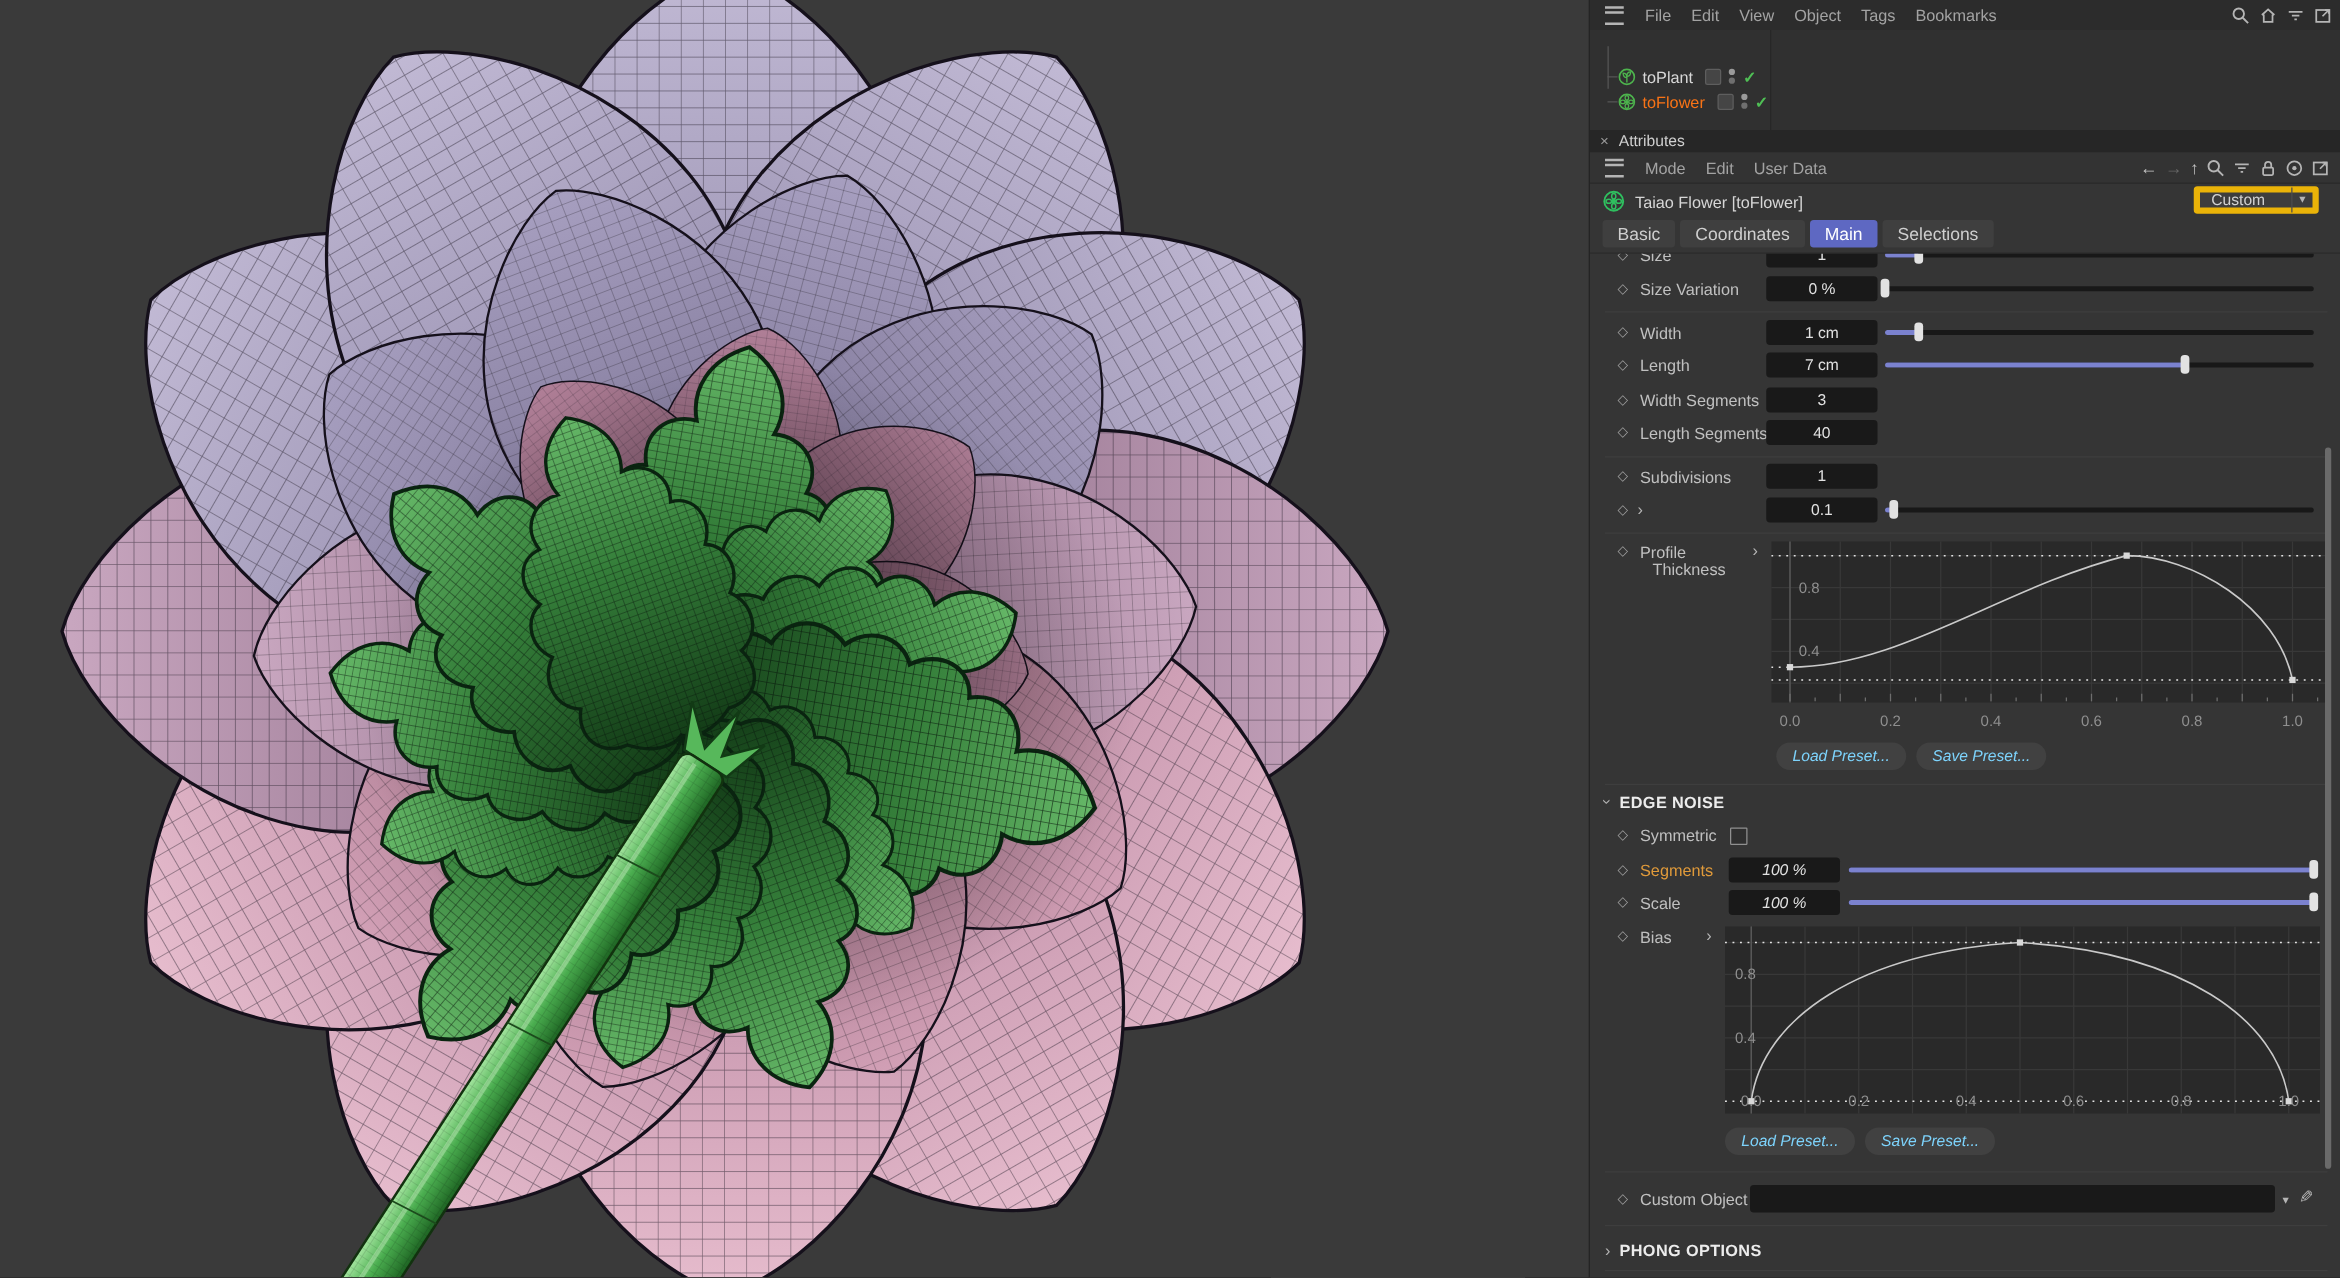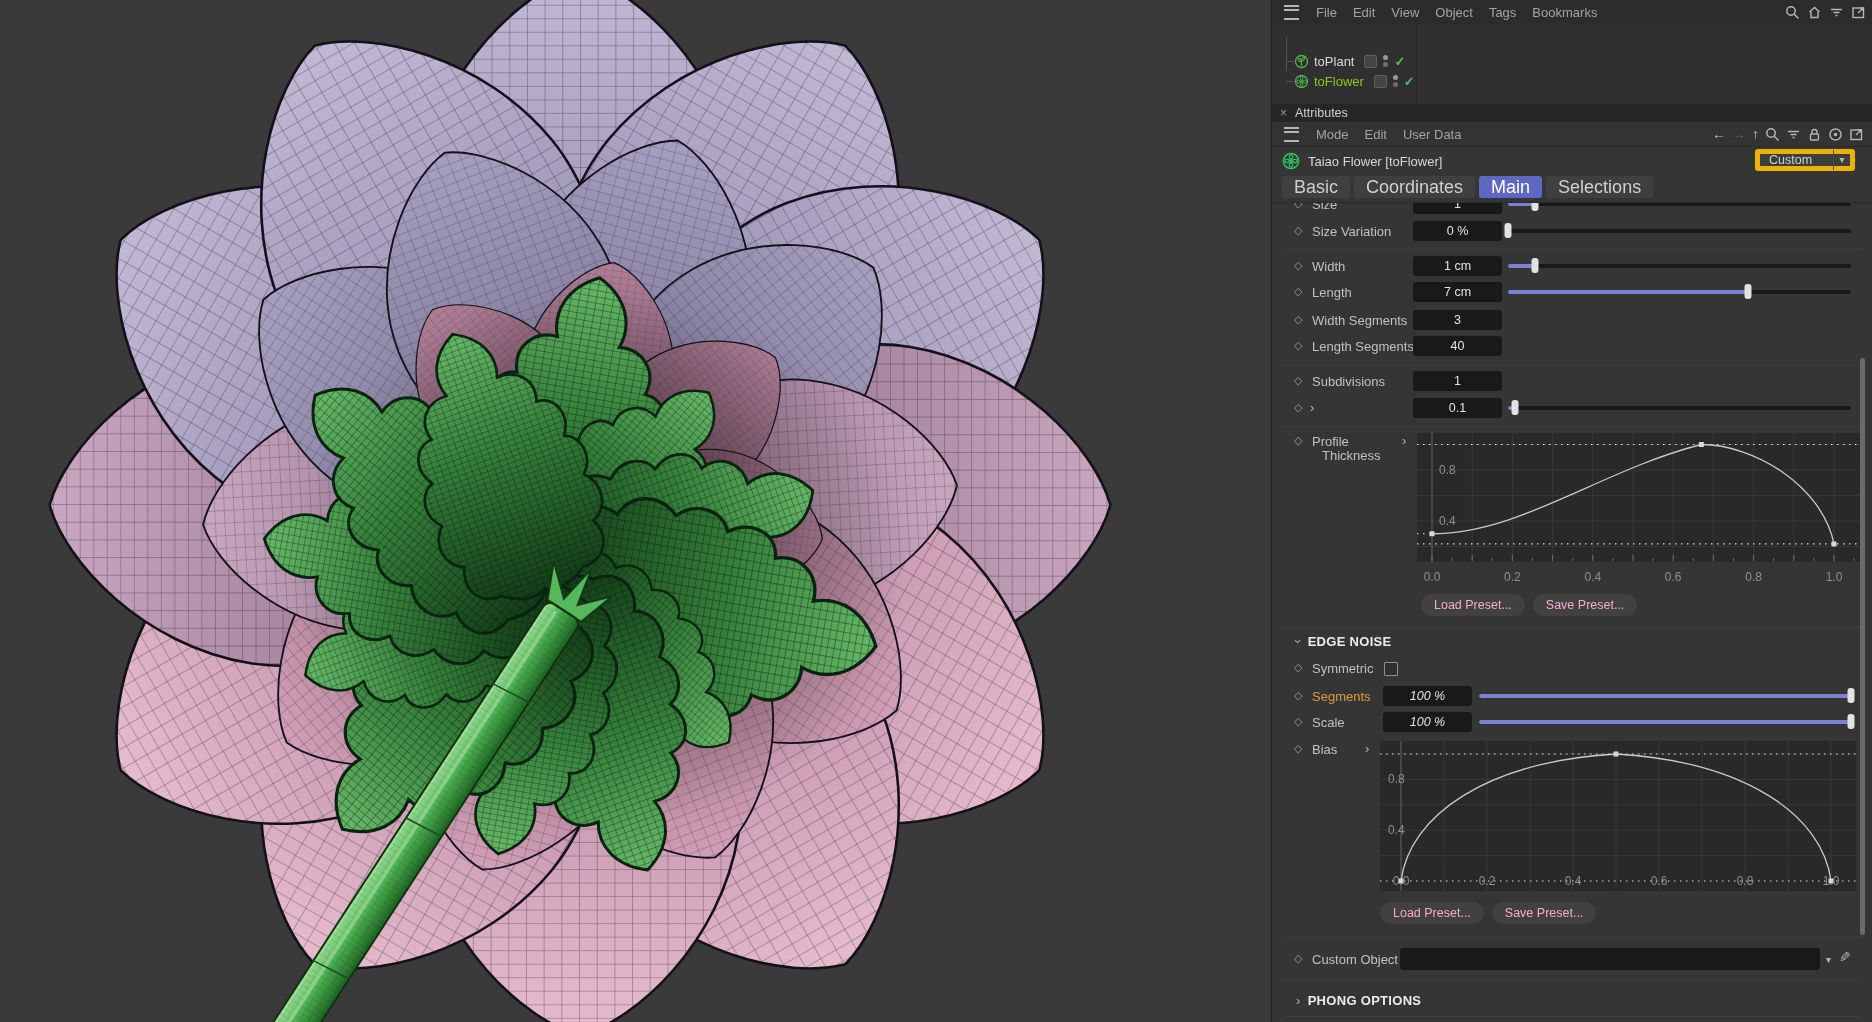--- a/index.html
+++ b/index.html
@@ -32,37 +32,37 @@
   .attr-icons{position:absolute;right:8px;top:122px;height:24px;display:flex;align-items:center;gap:6px;}
   .uarrow{font-size:14px;color:#c2c2c2;}
   .dim{color:#666;}
   .titlerow{position:absolute;left:0;top:146px;right:0;height:30px;display:flex;align-items:center;}
   .flower-ic{margin:0 8px 0 10px;}
   .titletext{color:#d6d6d6;}
   .dropdown{position:absolute;right:17px;top:3px;width:100px;height:22px;background:#3d3d3d;border:5px solid #eab308;border-radius:3px;display:flex;align-items:center;box-sizing:border-box;}
   .dropdown .dtext{flex:1;padding-left:9px;color:#d2d2d2;font-size:12.5px;}
   .dropdown .darr{width:16px;border-left:1px solid #4c4c4c;text-align:center;color:#b5b5b5;font-size:10px;line-height:20px;}
   .tabsrow{position:absolute;left:10px;top:176px;height:22px;display:flex;gap:4px;}
-  .tab{background:#3f3f3f;border-radius:3px;color:#cfcfcf;padding:0 12px;line-height:22px;font-size:18px;text-align:center;}
+  .tab{background:#3f3f3f;border-radius:3px;color:#cfcfcf;padding:0 12px;line-height:22px;font-size:14px;text-align:center;}
   .tab.active{background:#5e68c2;color:#fff;}
   .scroll{position:absolute;left:0;top:202px;right:0;bottom:0;overflow:hidden;border-top:1px solid #2b2b2b;}
   .row{position:absolute;left:0;right:0;height:22px;}
   .dia{position:absolute;left:22px;top:3px;color:#9f9f9f;font-size:11px;}
   .plabel{position:absolute;left:40px;top:3px;color:#c0c0c0;}
   .chev-sm{position:absolute;color:#b5b5b5;font-size:13px;top:2px;}
   .vbox{position:absolute;left:141px;top:0;width:89px;height:20px;background:#191919;border-radius:3px;color:#e2e2e2;text-align:center;line-height:20px;font-size:12.5px;}
   .slider{position:absolute;left:236px;top:8px;width:343px;height:4px;background:#181818;border-radius:2px;}
   .row2 .vbox{left:111px;font-style:italic;}
   .row2 .slider{left:207px;width:372px;}
   .sfill{position:absolute;left:0;top:0;height:4px;width:var(--f,0%);background:#7b82cf;border-radius:2px;}
   .sknob{position:absolute;left:var(--f,0%);top:-6px;width:7px;height:15px;background:#e2e2e2;border-radius:3px;transform:translateX(-50%);}
   .hr{position:absolute;left:12px;right:10px;height:1px;background:#3e3e3e;}
   .btnrow{position:absolute;height:22px;display:flex;gap:8px;}
-  .pbtn{background:#414141;border:none;border-radius:11px;color:#f9a8d4;font-size:12.5px;padding:0 13px;height:22px;font-family:"Liberation Sans",sans-serif;}
-  .sechead{position:absolute;left:24px;height:20px;display:flex;align-items:center;color:#ececec;font-weight:bold;letter-spacing:.3px;font-size:13px;}
+  .pbtn{background:#414141;border:none;border-radius:11px;color:#7dd3fc;font-size:12.5px;padding:0 13px;height:22px;font-family:"Liberation Sans",sans-serif;font-style:italic;}
+  .sechead{position:absolute;left:12px;height:20px;display:flex;align-items:center;color:#ececec;font-weight:bold;letter-spacing:.3px;font-size:13px;}
   .sechead .sc{color:#b5b5b5;font-weight:normal;margin-right:7px;display:inline-block;}
   .rot90{transform:rotate(90deg);}
   .orange{color:#e09a3a !important;}
   .checkbox{position:absolute;left:112px;top:4px;width:12px;height:12px;border:1px solid #909090;background:#2f2f2f;border-radius:1px;}
   .graphwrap{position:absolute;}
   .cinput{position:absolute;left:128px;top:0;width:420px;height:22px;background:#191919;border-radius:3px;}
   .cta{position:absolute;left:554px;top:6px;color:#b5b5b5;font-size:10px;}
   .pen{position:absolute;left:567px;top:1px;color:#b5b5b5;font-size:14px;transform:scaleX(-1);}
   .sbar{position:absolute;left:588px;top:358px;width:5px;height:577px;background:#6a6a6a;border-radius:3px;}
 </style>
@@ -356,21 +356,21 @@
         <svg width="15" height="15" viewBox="0 0 15 15">
             <circle cx="7.5" cy="7.5" r="6" fill="none" stroke="#4db34d" stroke-width="1.3"></circle>
             <circle cx="7.5" cy="7.5" r="1.6" fill="#4db34d"></circle>
             <g stroke="#4db34d" stroke-width="1" fill="none">
               <ellipse cx="7.5" cy="4.2" rx="1.4" ry="1.8"></ellipse>
               <ellipse cx="7.5" cy="10.8" rx="1.4" ry="1.8"></ellipse>
               <ellipse cx="4.2" cy="7.5" rx="1.8" ry="1.4"></ellipse>
               <ellipse cx="10.8" cy="7.5" rx="1.8" ry="1.4"></ellipse>
             </g>
           </svg>
-        <span class="objlabel" style="color:#84cc16;">toFlower</span>
+        <span class="objlabel" style="color:#f97316;">toFlower</span>
         <span class="badge-sq"></span>
         <span class="dots">
             <i></i>
             <i></i>
           </span>
         <span class="chk-green">✓</span>
       </div>
     </div>
 
     <div class="attr-header">

